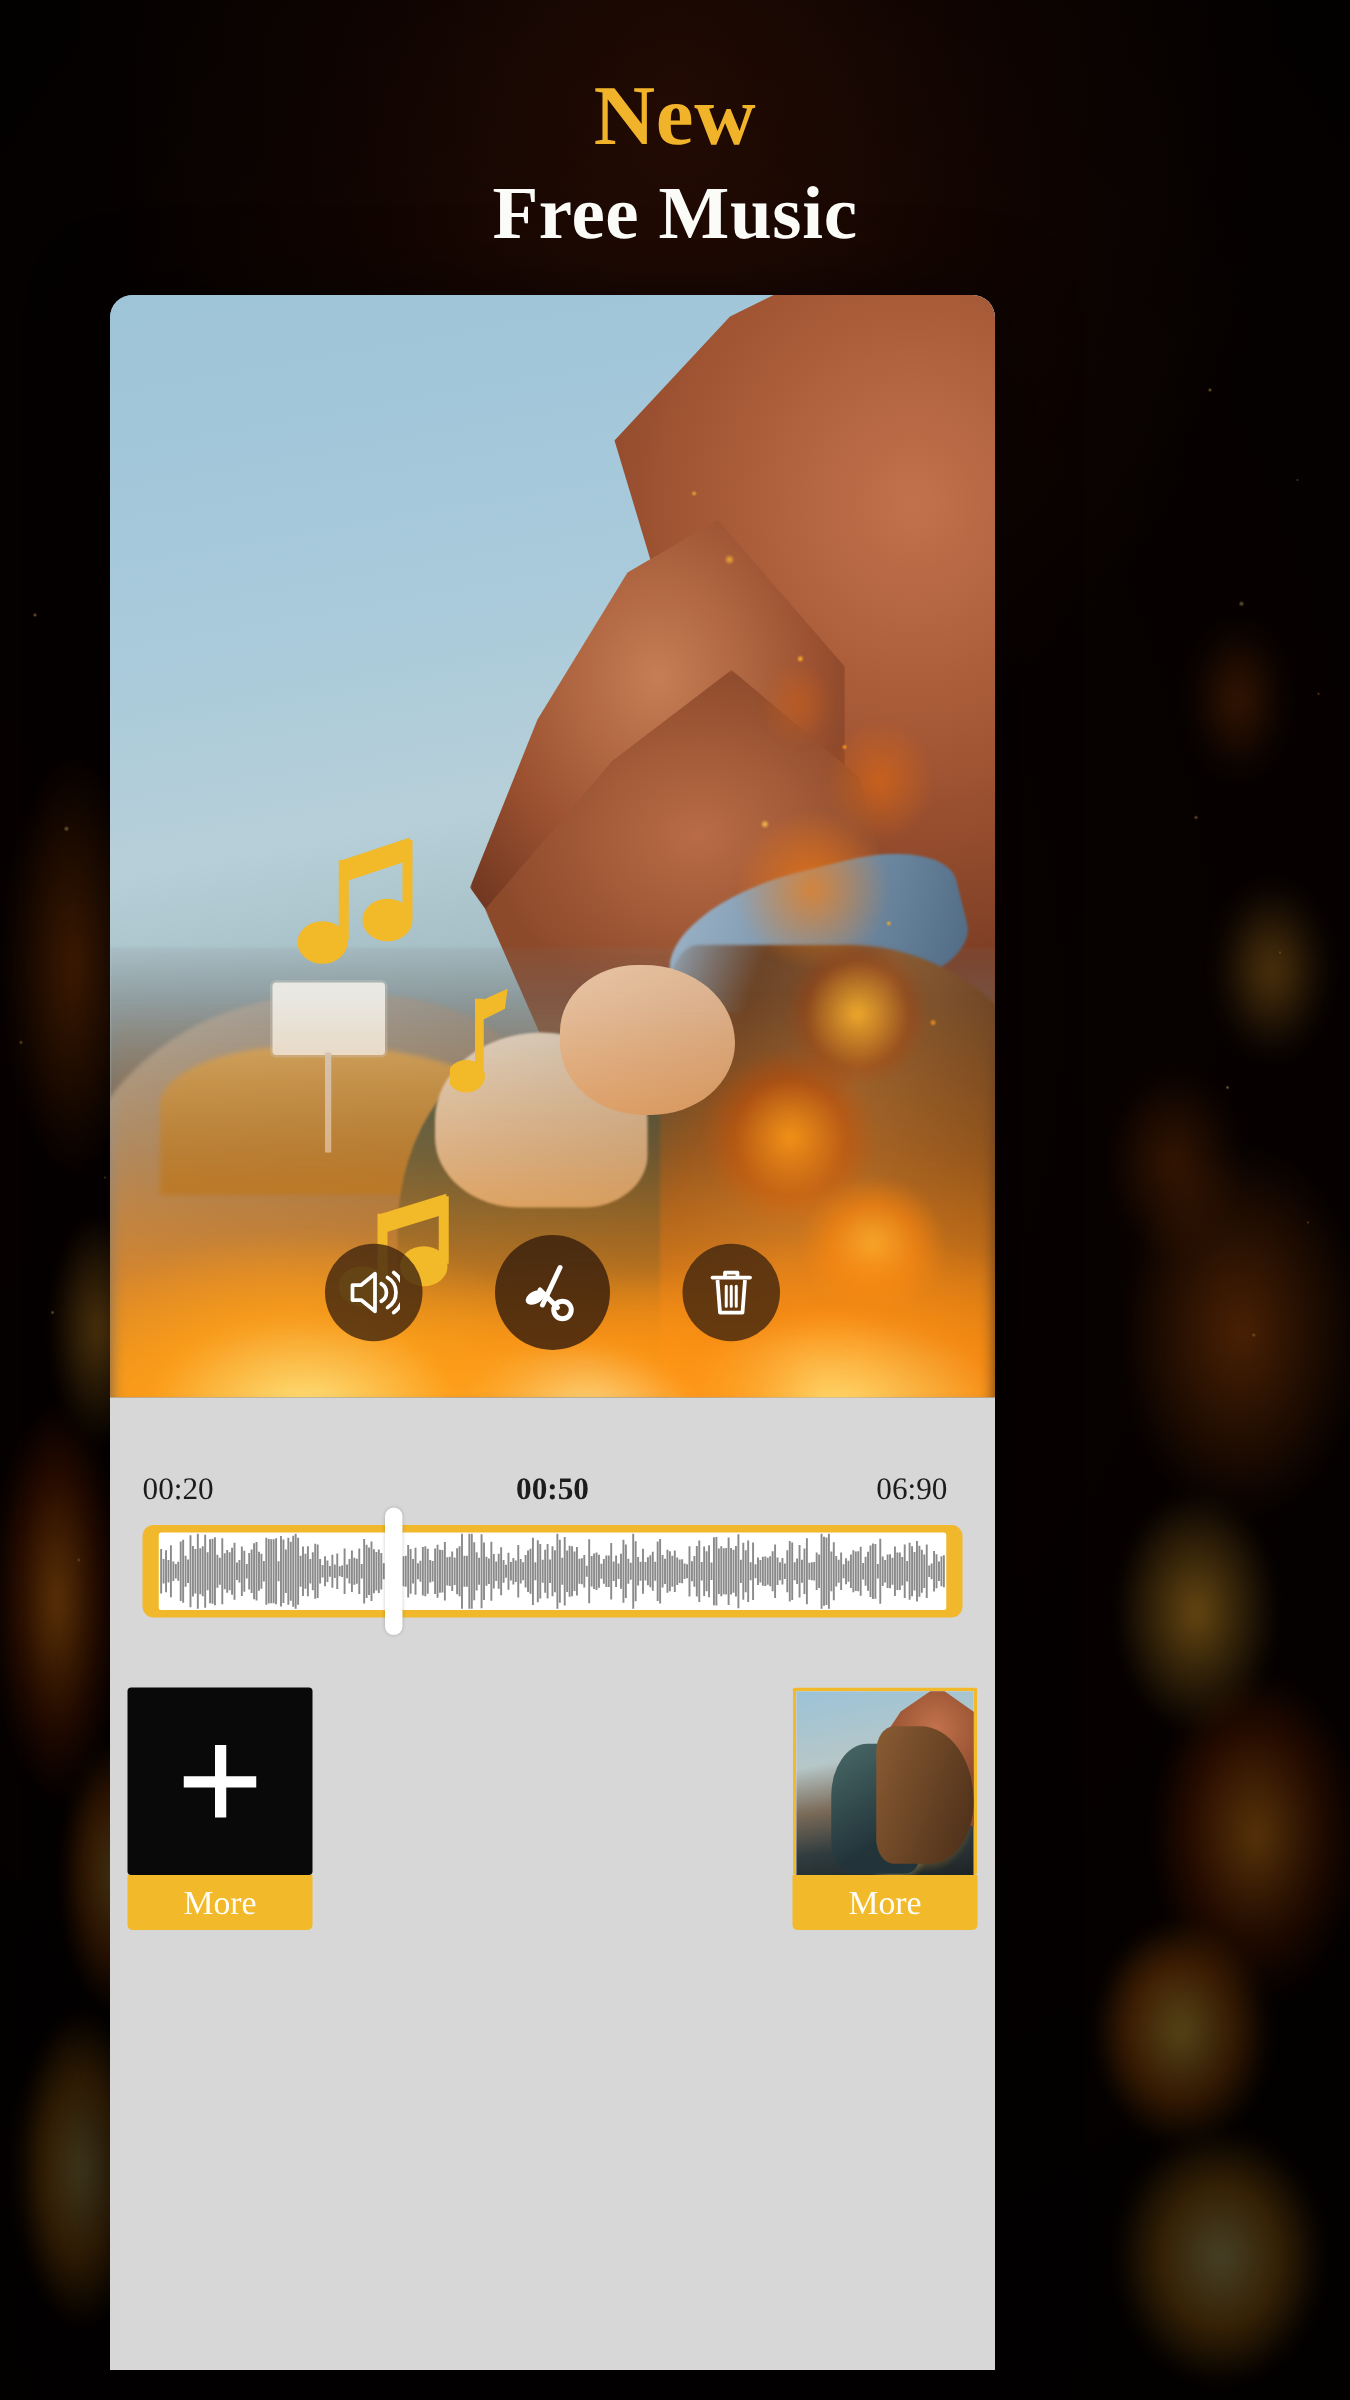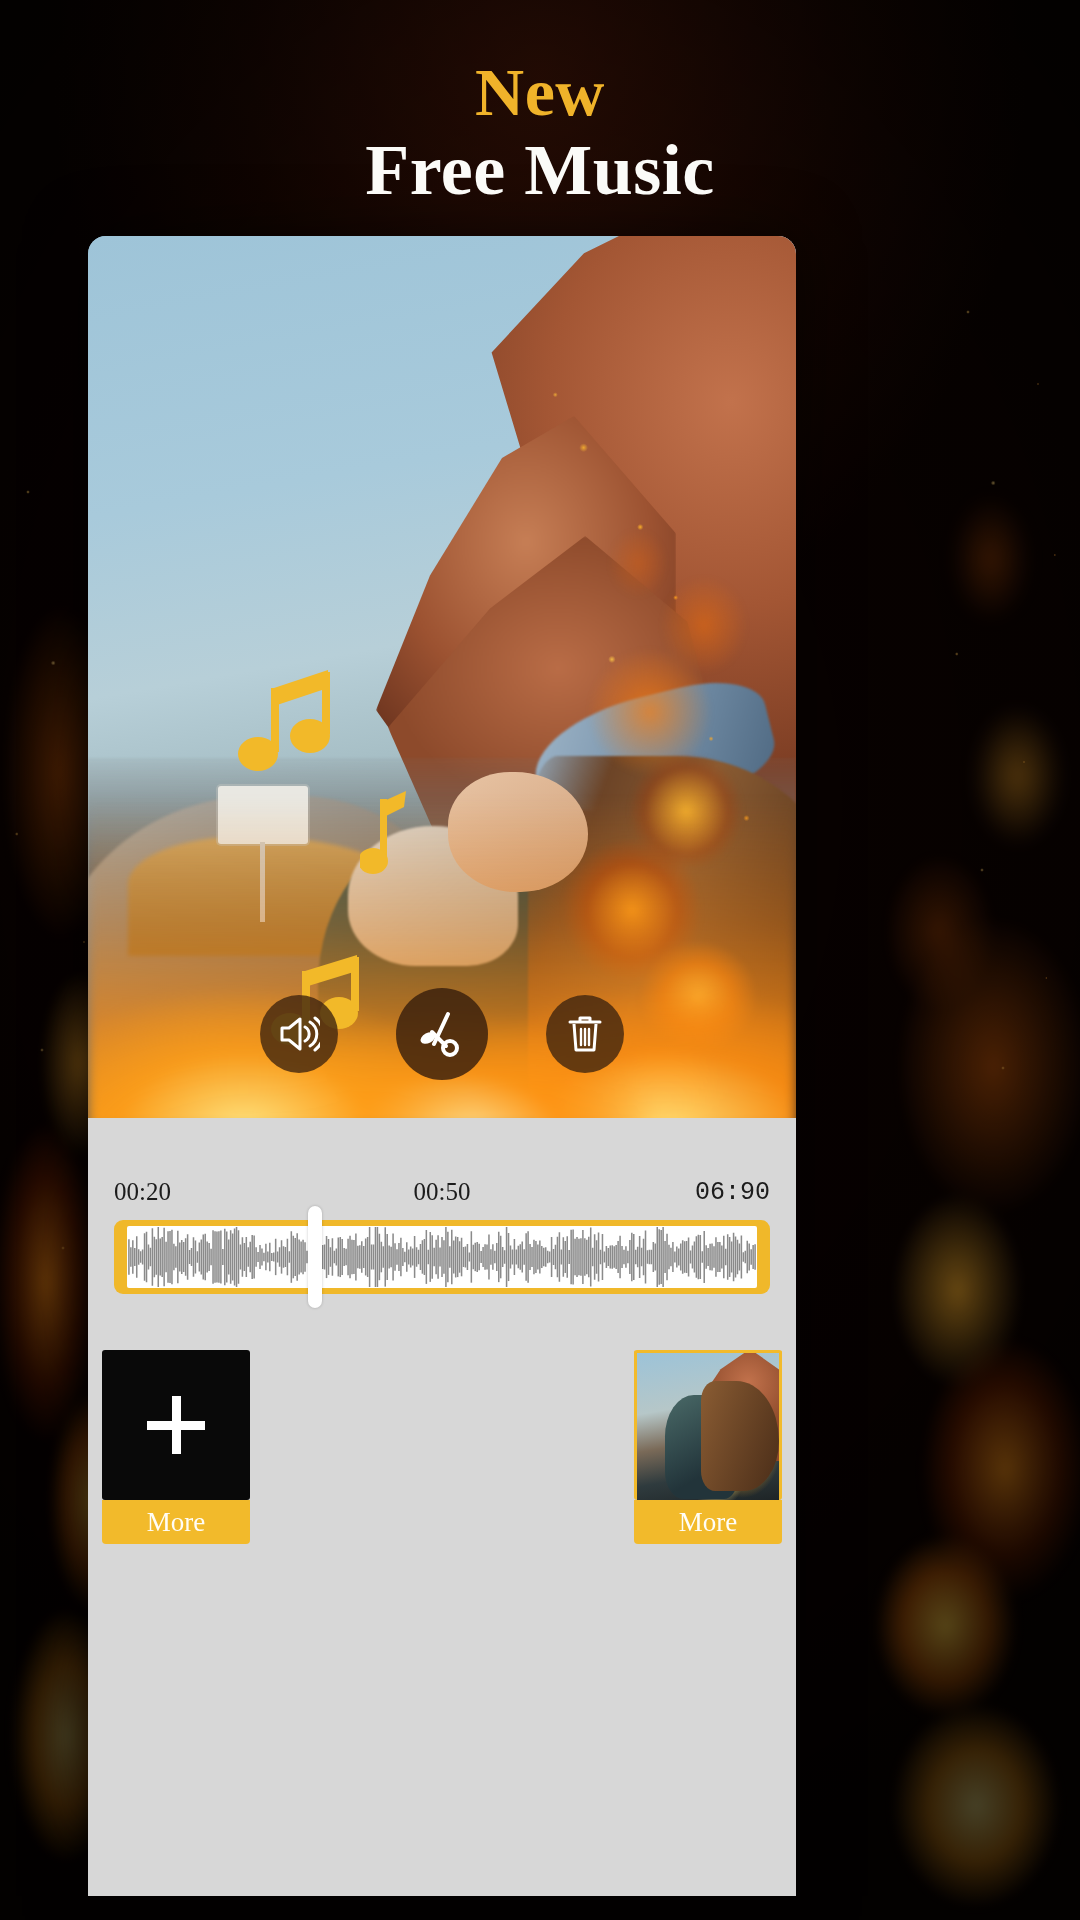--- a/index.html
+++ b/index.html
@@ -70,21 +70,21 @@
   
   .headline {
     position:absolute; left:0; right:0; top:36px;
     text-align:center; z-index:5;
   }
   .headline .l1 {
     display:block; font-size:68px; line-height:76px;
     color:#f0b32a; font-weight:700; letter-spacing:.5px;margin-top:18px;
   }
   .headline .l2 {
-    display:block; font-size:72px; line-height:80px;
+    display:block; font-size:60px; line-height:80px;
     color:#fbfbf8; font-weight:700; letter-spacing:.5px;
   }
 
   
   .panel {
     position:absolute; left:88px; top:236px;
     width:708px; height:1660px;
     border-radius:18px 18px 0 0;
     overflow:hidden; z-index:4;
     box-shadow:0 0 60px rgba(0,0,0,.55);
@@ -233,22 +233,22 @@
     position:absolute; left:0; right:0; top:882px; bottom:0;
     background:#d7d7d7;
   }
   .timeline { position:absolute; left:26px; right:26px; top:60px; }
   .tlabels {
     position:relative; height:34px;
     font-size:25px; color:#1c1c1c; font-family:"Liberation Serif", serif;
   }
   .tlabels span { position:absolute; top:0; white-space:nowrap; }
   .tlabels .t0 { left:0; }
-  .tlabels .t1 { left:50%; transform:translateX(-50%); }
-  .tlabels .t2 { right:0;font-family:Liberation Mono, monospace; }
+  .tlabels .t1 { left:50%; transform:translateX(-50%);font-weight:bold; }
+  .tlabels .t2 { right:12px; }
 
   .waveWrap {
     position:relative; margin-top:8px;
     height:74px; background:#f0b82a; border-radius:9px;
     padding:6px 13px;
   }
   .waveInner {
     position:relative; width:100%; height:100%;
     background:#ffffff; overflow:hidden; border-radius:2px;
   }

